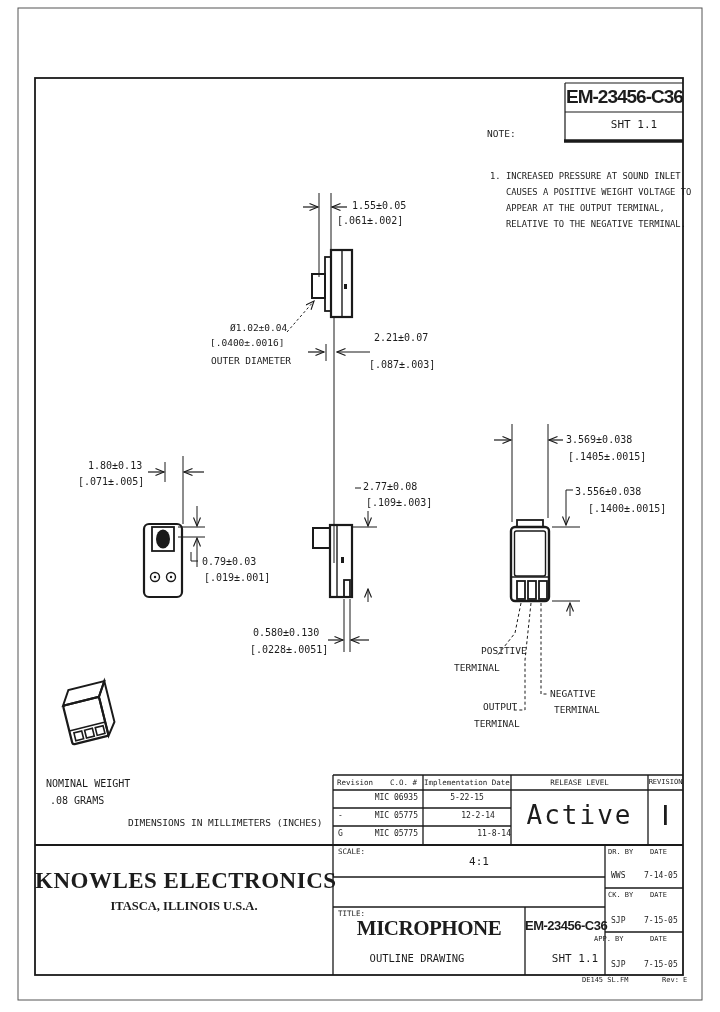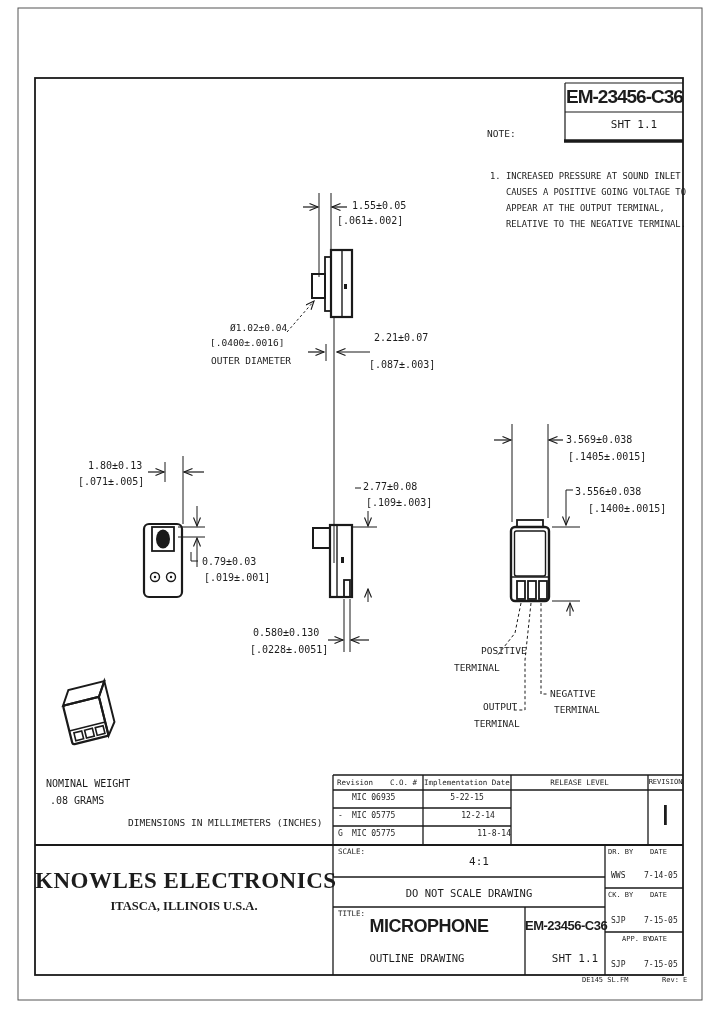--- a/index.html
+++ b/index.html
@@ -1,24 +1,24 @@
 <!DOCTYPE html>
 <html><head>
 <meta charset="utf-8">
 <style>
   html,body{margin:0;padding:0;background:#e8e8e8;}
   #page{position:relative;width:720px;height:1012px;background:#ffffff;overflow:hidden;
         font-family:"DejaVu Sans Mono", monospace;color:#1a1a1a;}
   svg{position:absolute;left:0;top:0;}
   .t{position:absolute;font-size:10px;line-height:1.1;white-space:pre;color:#1c1c1c;}
   .s9{font-size:9.5px;} .s88{font-size:8.8px;} .s8{font-size:8px;} .s75{font-size:7.5px;} .s7{font-size:7px;} .s11{font-size:11px;padding-left:10px;} .s105{font-size:10.5px;}
-  .c{text-align:center;} .r{}
+  .c{text-align:center;} .r{text-align:right;}
   .em-big{font-family:"Liberation Sans",sans-serif;font-weight:700;font-size:19px;letter-spacing:-1px;}
   .em-small{font-family:"Liberation Sans",sans-serif;font-weight:700;font-size:13px;letter-spacing:-0.5px;}
-  .mic{font-family:Liberation Sans, sans-serif;font-weight:700;font-size:18px;letter-spacing:-0.5px;}
+  .mic{font-family:Liberation Serif, serif;font-weight:700;font-size:21px;letter-spacing:-0.5px;}
   .serifbig{font-family:"Liberation Serif",serif;font-weight:700;font-size:23px;letter-spacing:0.5px;}
   .serifsm{font-family:"Liberation Serif",serif;font-weight:700;font-size:12.5px;}
   .active{font-size:26px;letter-spacing:2px;}
   .revletter{font-family:"Liberation Sans",sans-serif;font-size:30px;font-weight:400;}
 </style>
 </head>
 <body>
 
 <div id="page">
 
@@ -143,21 +143,21 @@
         <path d="M605,932 H683"></path>
       </g>
     </g>
   </svg>
 
   <div class="t em-big c" style="left:566px;top:87px;width:116px;">EM-23456-C36</div>
   <div class="t s11 c" style="left:566px;top:119px;width:116px;">SHT 1.1</div>
 
   <div class="t s9" style="left:487px;top:129px;">NOTE:</div>
   <div class="t s88" style="left:490px;top:172px;">1. INCREASED PRESSURE AT SOUND INLET</div>
-  <div class="t s88" style="left:490px;top:188px;">   CAUSES A POSITIVE GOING VOLTAGE TO</div>
+  <div class="t s88" style="left:490px;top:188px;">   CAUSES A POSITIVE WEIGHT VOLTAGE TO</div>
   <div class="t s88" style="left:490px;top:204px;">   APPEAR AT THE OUTPUT TERMINAL,</div>
   <div class="t s88" style="left:490px;top:220px;">   RELATIVE TO THE NEGATIVE TERMINAL.</div>
 
   <div class="t" style="left:352px;top:200px;">1.55±0.05</div>
   <div class="t" style="left:337px;top:215px;">[.061±.002]</div>
   <div class="t s9" style="left:230px;top:323px;">Ø1.02±0.04</div>
   <div class="t s9" style="left:210px;top:338px;">[.0400±.0016]</div>
   <div class="t s9" style="left:211px;top:356px;">OUTER DIAMETER</div>
   <div class="t" style="left:374px;top:332px;">2.21±0.07</div>
   <div class="t" style="left:369px;top:359px;">[.087±.003]</div>
@@ -199,45 +199,45 @@
   <div class="t s8 c" style="left:423px;top:794px;width:88px;">5-22-15</div>
 
   <div class="t s8" style="left:338px;top:812px;">-</div>
   <div class="t s8 r" style="left:352px;top:812px;width:66px;">MIC 05775</div>
   <div class="t s8 c" style="left:423px;top:812px;width:110px;">12-2-14</div>
 
   <div class="t s8" style="left:338px;top:830px;">G</div>
   <div class="t s8 r" style="left:352px;top:830px;width:66px;">MIC 05775</div>
   <div class="t s8 c" style="left:423px;top:830px;width:88px;text-align:right;">11-8-14</div>
 
+  <div class="t active c" style="left:511px;top:801px;width:137px;">Active</div>
   <div class="t revletter c" style="left:648px;top:798px;width:35px;">I</div>
 
   <div class="t serifbig c" style="left:35px;top:868px;width:298px;">KNOWLES ELECTRONICS</div>
   <div class="t serifsm c" style="left:35px;top:900px;width:298px;">ITASCA, ILLINOIS U.S.A.</div>
 
   <div class="t s75" style="left:338px;top:848px;">SCALE:</div>
   <div class="t s11 c" style="left:333px;top:856px;width:272px;">4:1</div>
-  <div class="t s105 c" style="left:333px;top:888px;width:272px;">DO NOT SCALE DRAWING</div>
   <div class="t s75" style="left:338px;top:910px;">TITLE:</div>
   <div class="t mic c" style="left:333px;top:917px;width:192px;">MICROPHONE</div>
   <div class="t s105 c" style="left:333px;top:953px;width:168px;">OUTLINE DRAWING</div>
   <div class="t em-small c" style="left:525px;top:919px;width:80px;">EM-23456-C36</div>
   <div class="t s11 c" style="left:525px;top:953px;width:80px;">SHT 1.1</div>
 
   <div class="t s7" style="left:608px;top:849px;">DR. BY</div>
   <div class="t s7" style="left:650px;top:849px;">DATE</div>
   <div class="t s8" style="left:611px;top:872px;">WWS</div>
   <div class="t s8" style="left:644px;top:872px;">7-14-05</div>
 
   <div class="t s7" style="left:608px;top:892px;text-align:center;">CK. BY</div>
   <div class="t s7" style="left:650px;top:892px;">DATE</div>
   <div class="t s8" style="left:611px;top:917px;">SJP</div>
   <div class="t s8" style="left:644px;top:917px;">7-15-05</div>
 
-  <div class="t s7" style="left:622px;top:936px;">APP. BY</div>
+  <div class="t s7" style="left:594px;top:936px;">APP. BY</div>
   <div class="t s7" style="left:650px;top:936px;">DATE</div>
   <div class="t s8" style="left:611px;top:961px;">SJP</div>
   <div class="t s8" style="left:644px;top:961px;">7-15-05</div>
 
   <div class="t s7" style="left:582px;top:977px;">DE145 SL.FM</div>
   <div class="t s7" style="left:662px;top:977px;">Rev: E</div>
 
 </div>
 
 </body></html>

